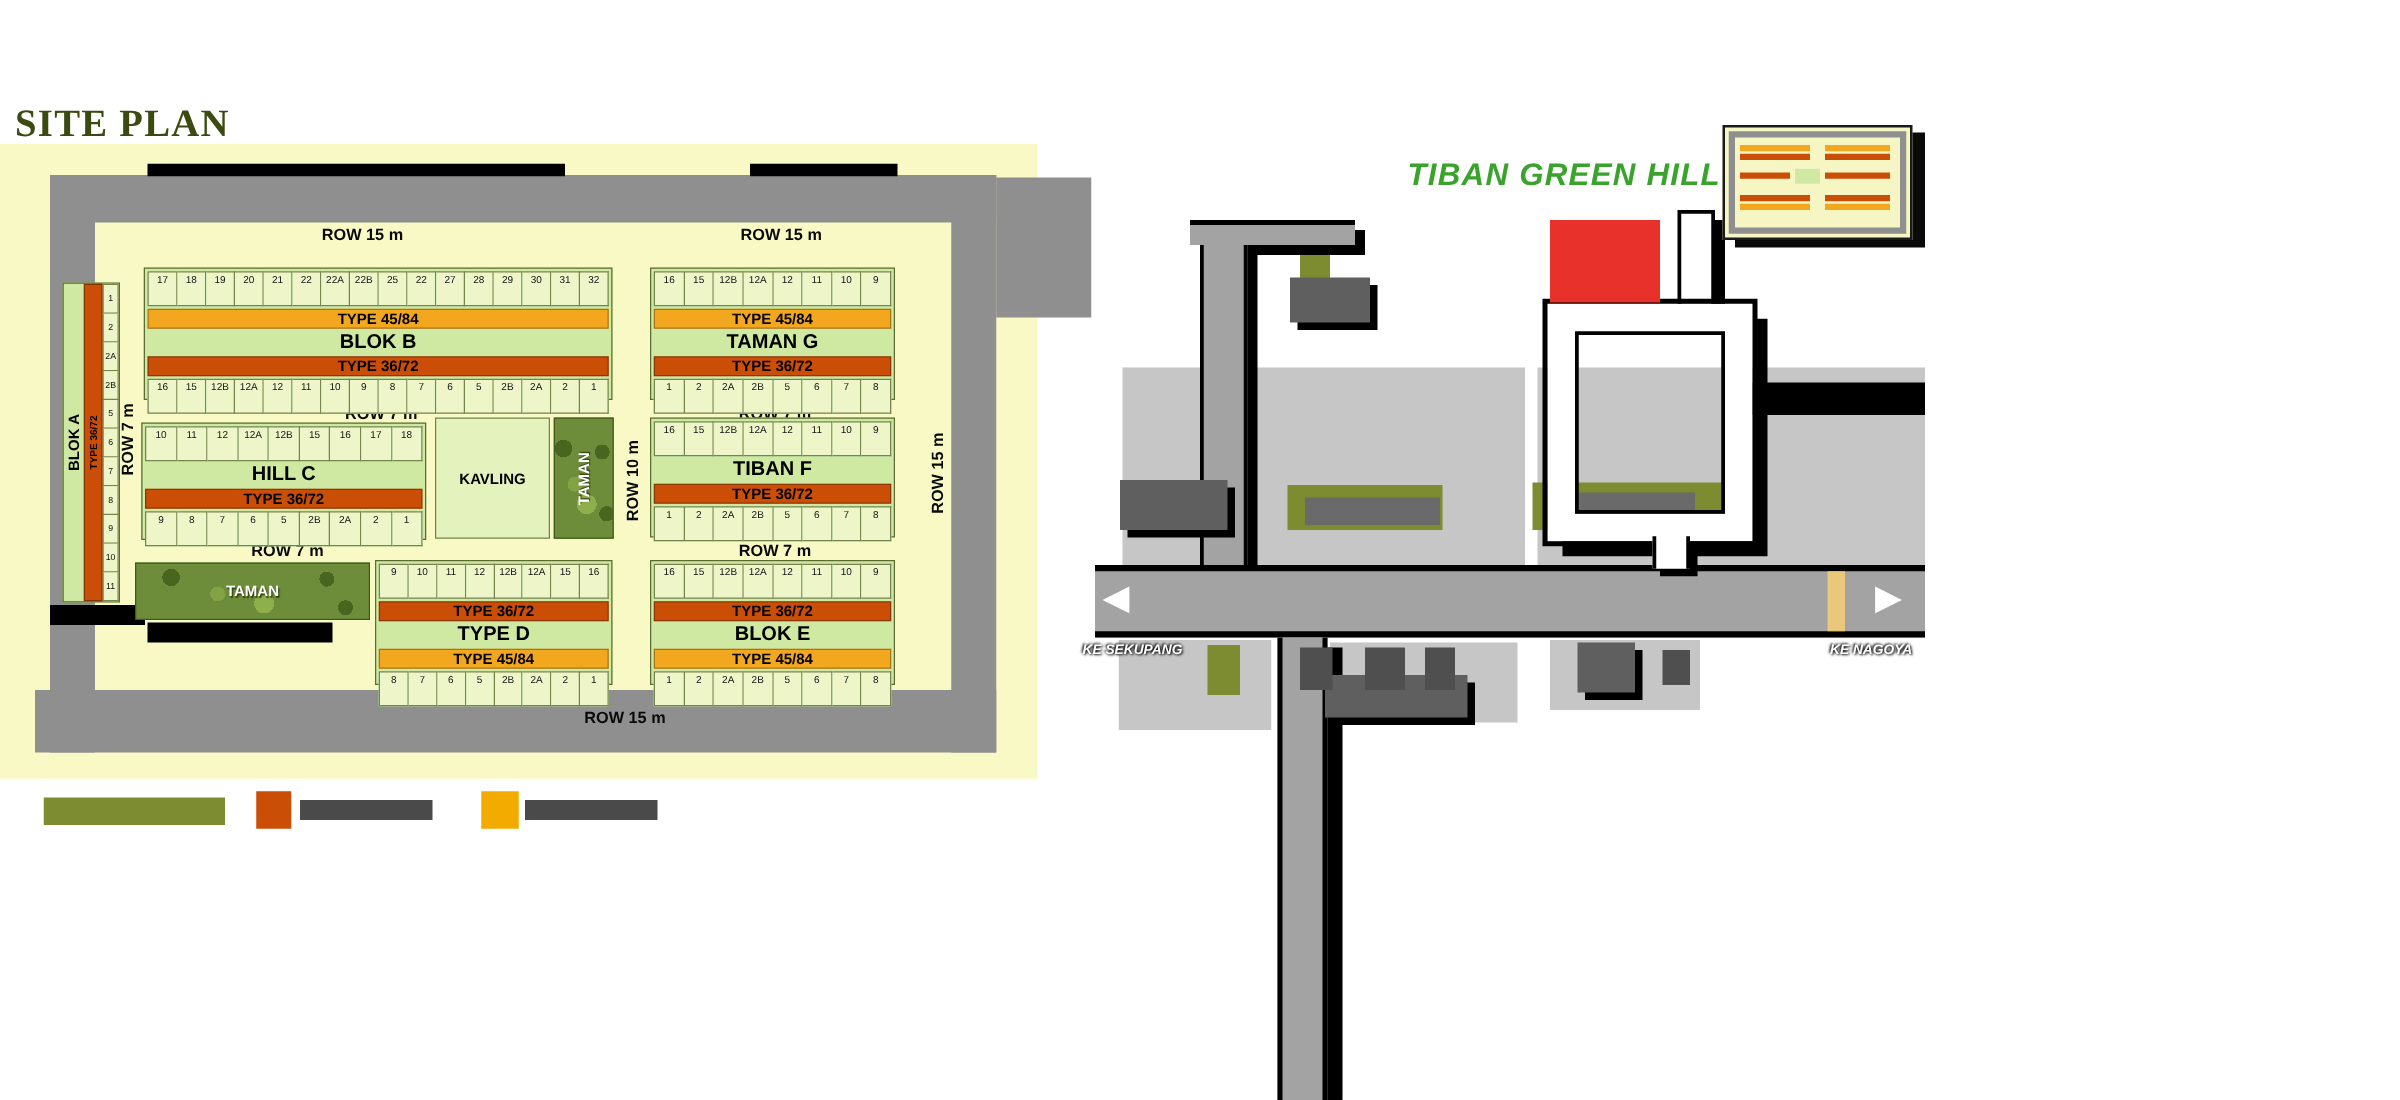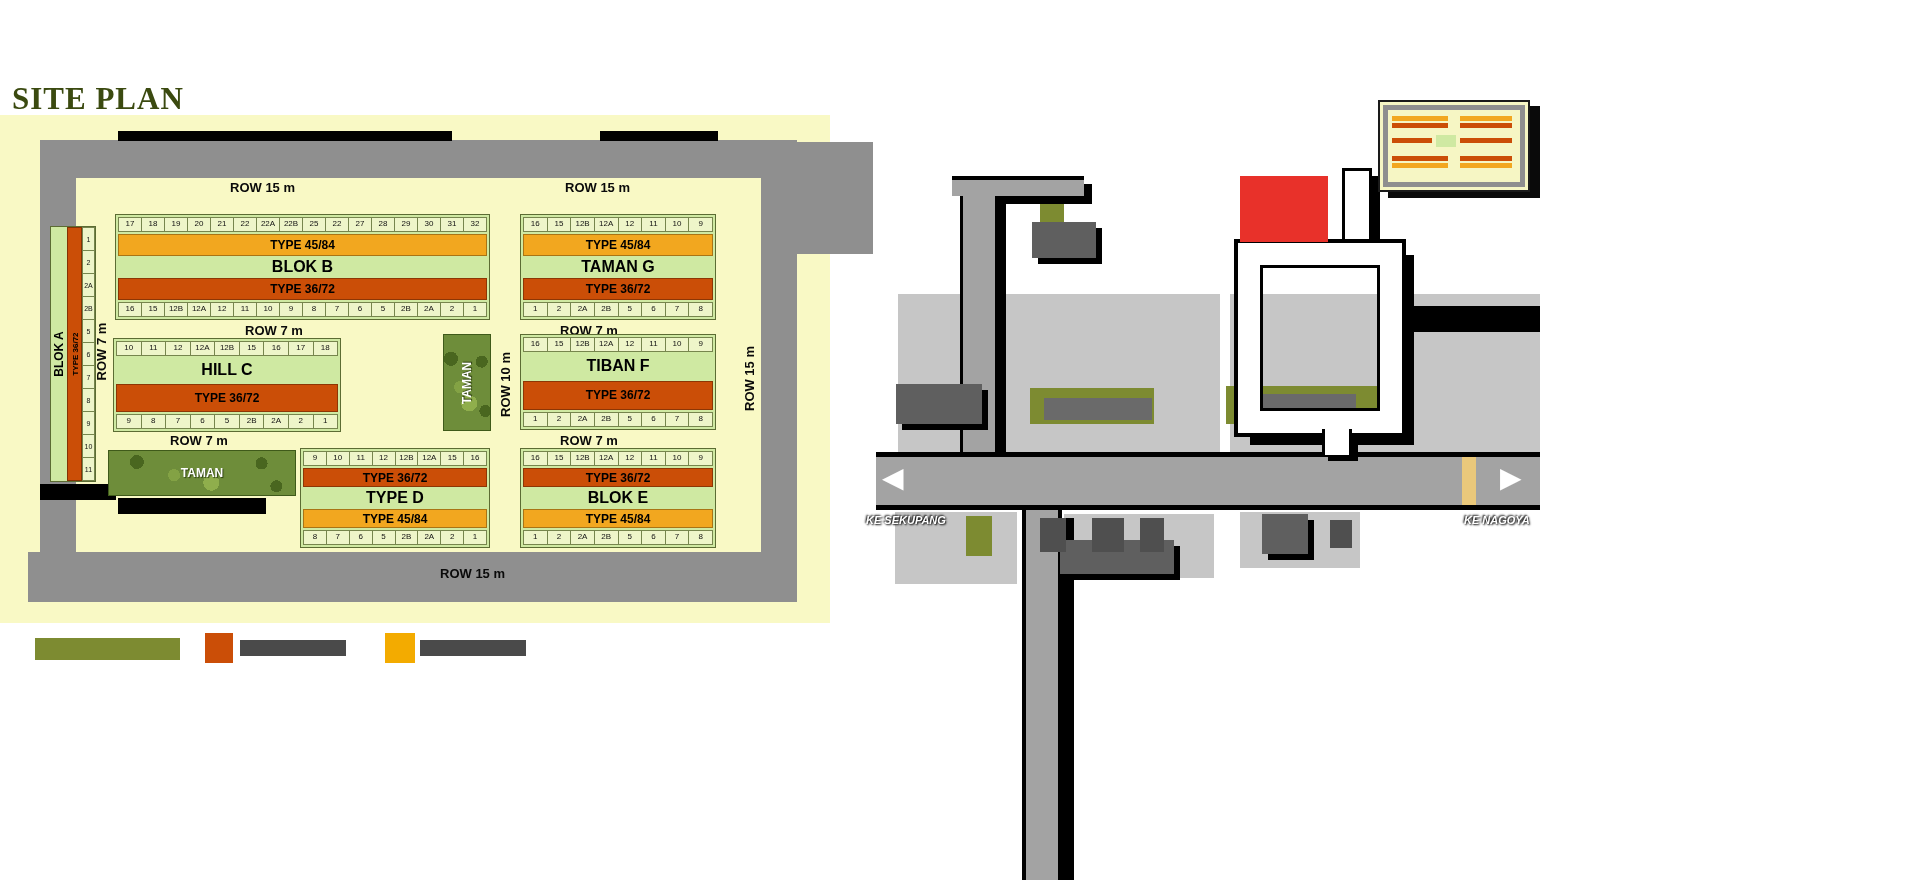--- a/index.html
+++ b/index.html
@@ -1,28 +1,28 @@
 <!DOCTYPE html>
 <html><head>
 <meta charset="utf-8">
 <style>
   * { box-sizing: border-box; margin: 0; padding: 0; }
   html,body { background:#fff; }
   body { font-family:"Liberation Sans", sans-serif; }
   .canvas { position:relative; width:1920px; height:880px; background:#fff; overflow:hidden; }
   .abs { position:absolute; }
   .title { font-family:"Liberation Serif", serif; font-weight:bold; font-size:31px; color:#3b4a10; letter-spacing:1px;margin-top:41px; }
-  .road-label { font-weight:bold; font-size:13px; color:#0a0a0a; }
+  .road-label { font-weight:bold; font-size:13px; color:#0a0a0a; text-align:center; }
   .vwrap { display:flex; align-items:center; justify-content:center; }
   .vwrap > span { transform:rotate(-90deg); white-space:nowrap; }
   .vspan { position:absolute; left:50%; top:50%; transform:translate(-50%,-50%) rotate(-90deg); white-space:nowrap; font-weight:bold; color:#000; }
 
   
   .block { background:#cfe9a2; border:1px solid #5c6c33; display:flex; flex-direction:column; padding:2px; gap:2px; }
-  .lots { display:flex; height:15px; flex:none; background:#86efac; }
+  .lots { display:flex; height:28px; flex:none; background:#86efac; }
   .lot-cell { flex:1; background:#eef5c9; border:1px solid #76854d; border-left-width:0; font-size:8px; line-height:12px; text-align:center; color:#111; overflow:hidden; }
   .lots .lot-cell:first-child { border-left-width:1px; }
   .band { flex:1; display:flex; align-items:center; justify-content:center; font-weight:bold; font-size:12px; color:#000; border:1px solid rgba(0,0,0,.3); }
   .band.amber { background:#f2a71f; }
   .band.red { background:#cb4e07; }
   .band.greenname { background:transparent; border:none; font-size:16px; flex:.9; }
 
   .blocka { background:#cfe9a2; border:1px solid #5c6c33; display:flex; }
   .blocka-name { position:relative; width:16px; }
   .blocka-strip { position:relative; width:15px; background:#cb4e07; border:1px solid rgba(0,0,0,.35); }
@@ -198,20 +198,23 @@
         <div class="lot-cell">7</div>
         <div class="lot-cell">6</div>
         <div class="lot-cell">5</div>
         <div class="lot-cell">2B</div>
         <div class="lot-cell">2A</div>
         <div class="lot-cell">2</div>
         <div class="lot-cell">1</div>
       </div>
   </div>
 
+  <div class="abs kavling" style="left:348px;top:334px;width:92px;height:97px">
+      <span>KAVLING</span>
+    </div>
 
   <div class="abs taman" style="left:443px;top:334px;width:48px;height:97px">
     <span class="vspan taman-label">TAMAN</span>
   </div>
 
   <div class="abs block" style="left:520px;top:334px;width:196px;height:96px">
     <div class="lots">
         <div class="lot-cell">16</div>
         <div class="lot-cell">15</div>
         <div class="lot-cell">12B</div>
@@ -353,14 +356,15 @@
     <div class="mini-bar" style="left:80px;top:21px;width:52px;height:5px;background:#cb4e07"></div>
     <div class="mini-bar" style="left:12px;top:36px;width:40px;height:5px;background:#cb4e07"></div>
     <div class="mini-bar" style="left:56px;top:33px;width:20px;height:12px;background:#cfe9a2"></div>
     <div class="mini-bar" style="left:80px;top:36px;width:52px;height:5px;background:#cb4e07"></div>
     <div class="mini-bar" style="left:12px;top:54px;width:56px;height:5px;background:#cb4e07"></div>
     <div class="mini-bar" style="left:12px;top:61px;width:56px;height:5px;background:#f2a71f"></div>
     <div class="mini-bar" style="left:80px;top:54px;width:52px;height:5px;background:#cb4e07"></div>
     <div class="mini-bar" style="left:80px;top:61px;width:52px;height:5px;background:#f2a71f"></div>
   </div>
 
+  <div class="abs project-label" style="left:1126px;top:126px">TIBAN GREEN HILL</div>
 
 </div>
 
 </body></html>

